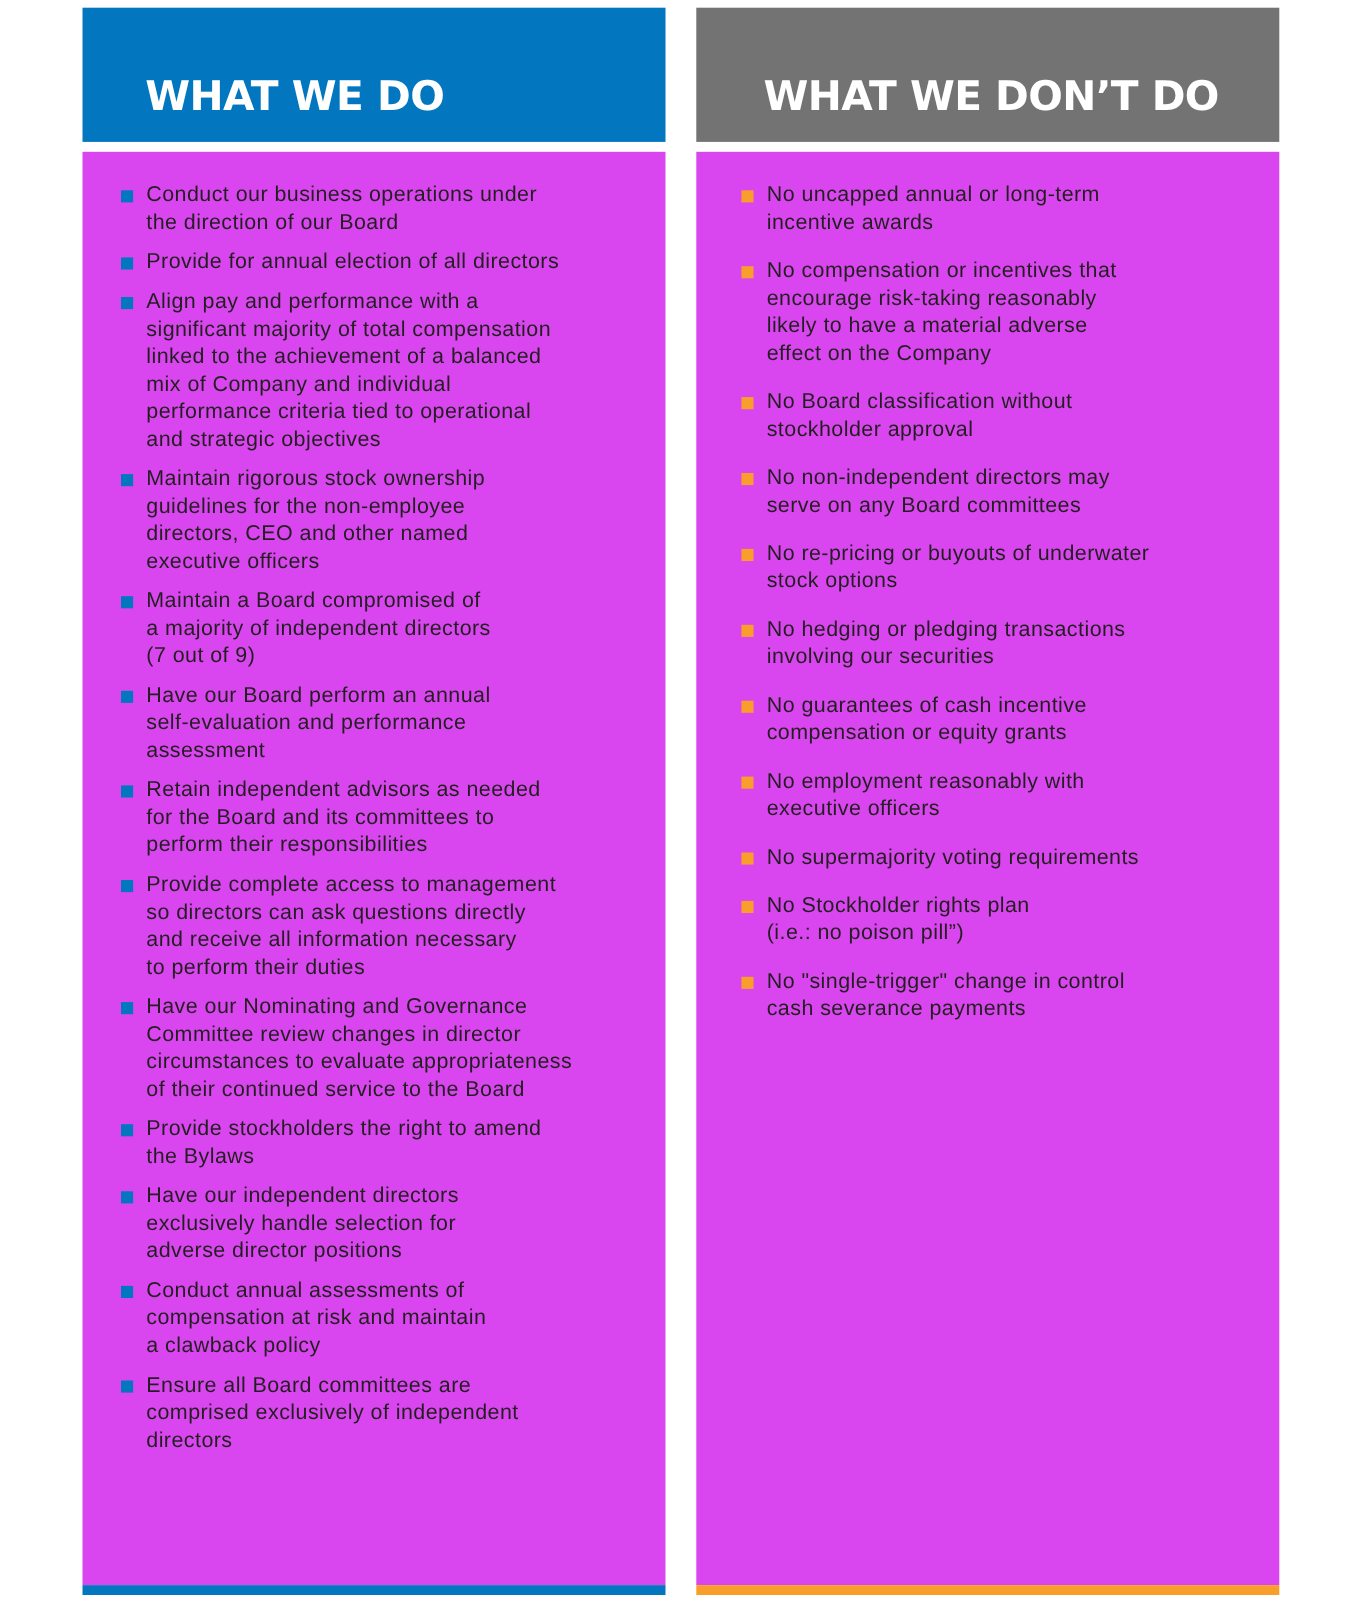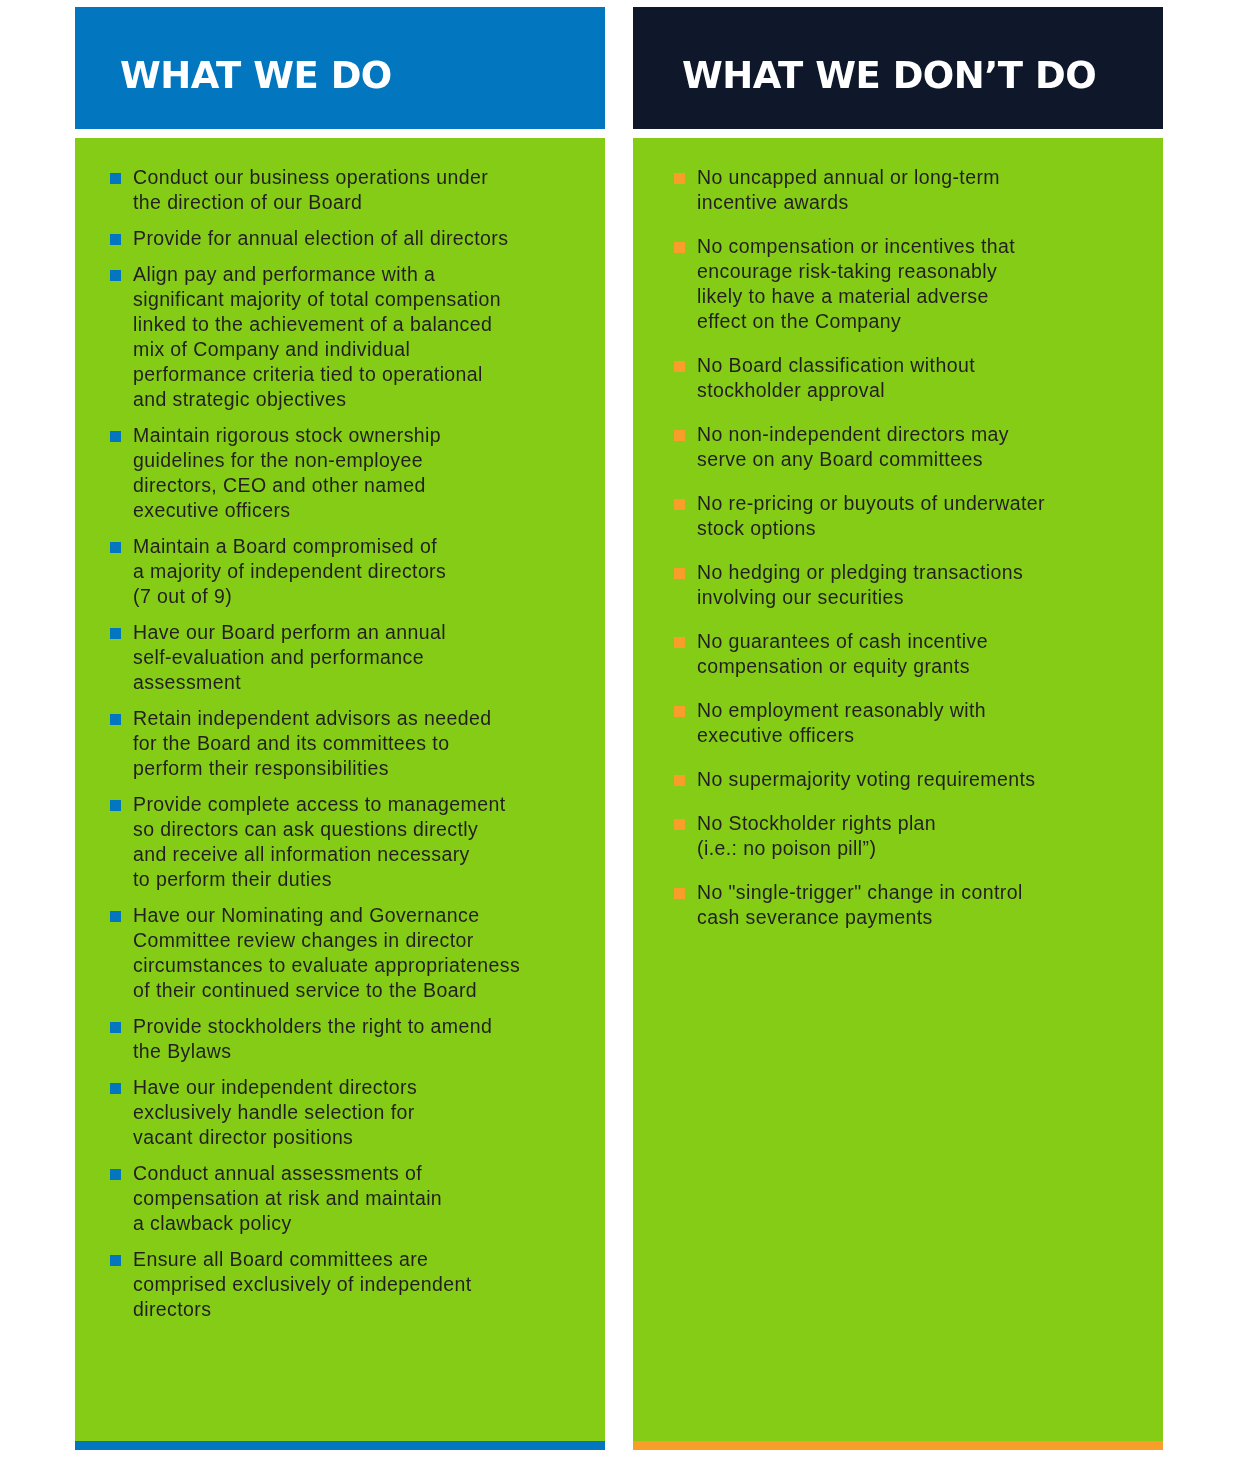--- a/index.html
+++ b/index.html
@@ -2,31 +2,31 @@
 <html><head>
 <meta charset="utf-8">
 <style>
   html, body { margin: 0; padding: 0; background: #ffffff; }
   body { width: 1239px; height: 1460px; position: relative; font-family: "Liberation Sans", sans-serif; }
   .panel { position: absolute; top: 7px; width: 530px; height: 1443px; }
   .panel.left { left: 75px; }
   .panel.right { left: 633px; }
   .header { height: 122px; position: relative; }
   .panel.left .header { background: #0277c0; }
-  .panel.right .header { background: #0f172a; }
+  .panel.right .header { background: #737373; }
   .header h2 {
-    position: absolute; top: 43px; margin: 4px;
+    position: absolute; top: 43px; margin: 16px;
     color: #ffffff; font-family: "DejaVu Sans", sans-serif; font-weight: bold;
     font-size: 37px; letter-spacing: -0.5px; line-height: 44px;
   }
   .panel.left .header h2 { left: 41px; }
   .panel.right .header h2 { left: 45px; }
   .body {
     position: absolute; top: 131px; left: 0; right: 0; bottom: 9px;
-    background: #84cc16;
+    background: #d946ef;
   }
   .bar { position: absolute; left: 0; right: 0; bottom: 0; height: 9px; }
   .panel.left .bar { background: #0277c0; }
   .panel.right .bar { background: #f99e2b; }
   ul { list-style: none; margin: 0; padding: 0; position: absolute; }
   .panel.left ul { top: 27px; left: 35px; width: 470px; }
   .panel.right ul { top: 27px; left: 41px; width: 470px; }
   li { position: relative; padding-left: 23px; color: #231f20;
        font-size: 19.5px; line-height: 25px; letter-spacing: 0.4px; }
   .panel.left li { margin-bottom: 11px; }
@@ -104,21 +104,21 @@
         </li>
       <li>
           <span class="bullet"></span>
           <span class="txt">Provide stockholders the right to amend
 the Bylaws</span>
         </li>
       <li>
           <span class="bullet"></span>
           <span class="txt">Have our independent directors
 exclusively handle selection for
-vacant director positions</span>
+adverse director positions</span>
         </li>
       <li>
           <span class="bullet"></span>
           <span class="txt">Conduct annual assessments of
 compensation at risk and maintain
 a clawback policy</span>
         </li>
       <li>
           <span class="bullet"></span>
           <span class="txt">Ensure all Board committees are

